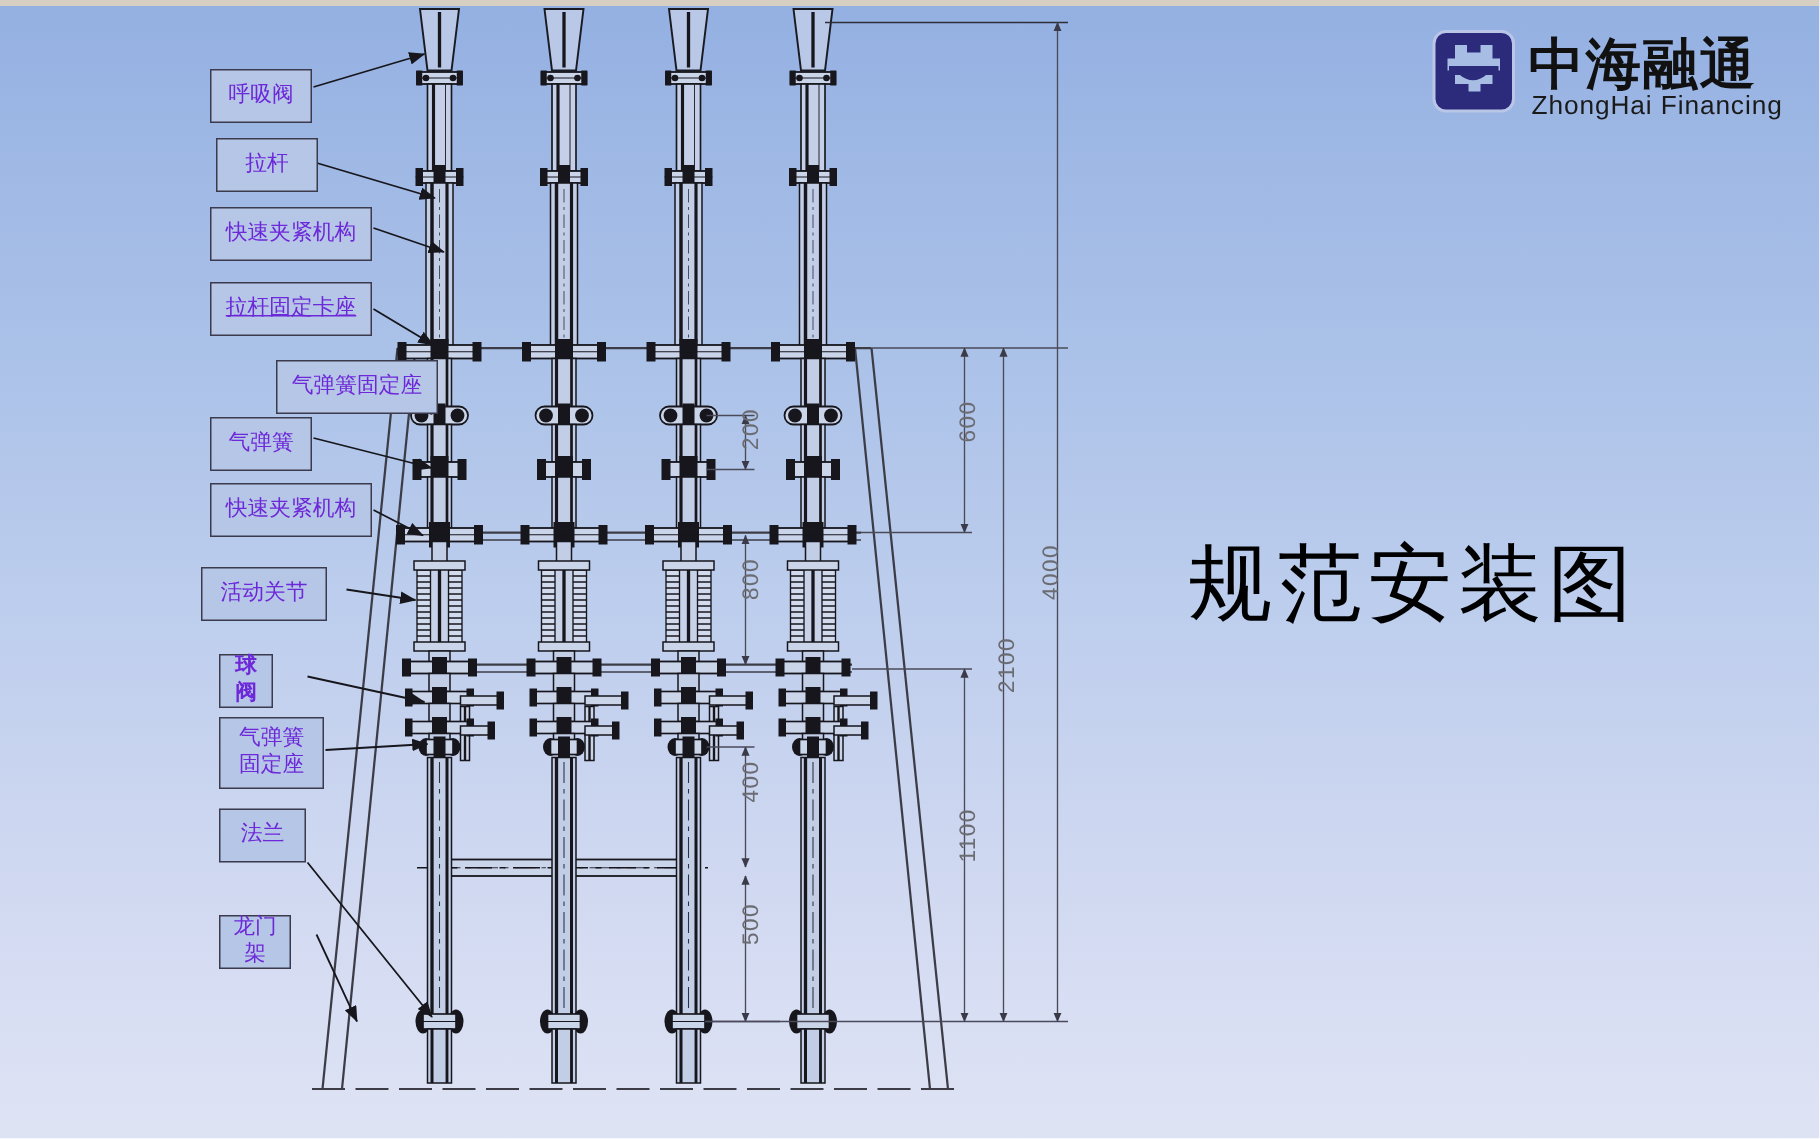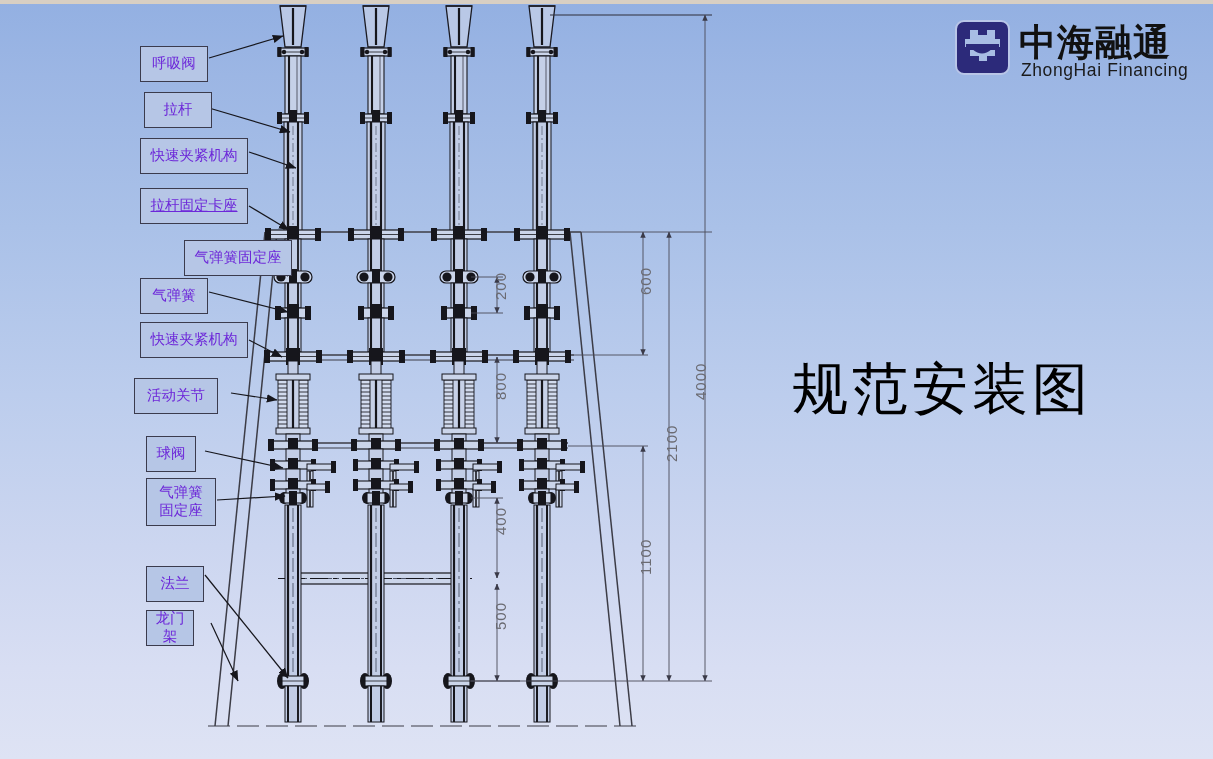--- a/index.html
+++ b/index.html
@@ -354,24 +354,24 @@
 
   <div id="callouts">
       <div class="callout" style="left: 140px; top: 46px; width: 68px; height: 32px;">呼吸阀</div>
       <div class="callout" style="left: 144px; top: 92px; width: 68px; height: 32px;">拉杆</div>
       <div class="callout" style="left: 140px; top: 138px; width: 108px; height: 32px;">快速夹紧机构</div>
       <div class="callout" style="left: 140px; top: 188px; width: 108px; height: 16px; text-decoration: underline;">拉杆固定卡座</div>
       <div class="callout" style="left: 140px; top: 240px; width: 108px; height: 32px; margin-left: 44px;">气弹簧固定座</div>
       <div class="callout" style="left: 140px; top: 278px; width: 68px; height: 30px;">气弹簧</div>
       <div class="callout" style="left: 140px; top: 322px; width: 108px; height: 32px;">快速夹紧机构</div>
       <div class="callout" style="left: 134px; top: 378px; width: 84px; height: 30px;">活动关节</div>
-      <div class="callout" style="left: 146px; top: 436px; width: 50px; height: 30px;">球阀</div>
+      <div class="callout" style="left: 146px; top: 436px; width: 36px; height: 30px; font-weight: bold;">球阀</div>
       <div class="callout" style="left: 146px; top: 478px; width: 70px; height: 48px;">气弹簧
 固定座</div>
-      <div class="callout" style="left: 146px; top: 566px; width: 58px; height: 28px;">法兰</div>
+      <div class="callout" style="left: 146px; top: 539px; width: 58px; height: 28px;">法兰</div>
       <div class="callout" style="left: 146px; top: 610px; width: 48px; height: 28px;">龙门架</div>
     </div>
 
   <div id="logo">
     <div id="logo-mark">
       <svg width="51" height="51" viewBox="0 0 51 51" xmlns="http://www.w3.org/2000/svg">
         <path d="M17 8 h8 v5 h9 v-5 h8 v9 h5 v8 h-5 v9 h-8 v5 h-8 v-5 h-9 v-9 h-5 v-8 h5 v-9 z" fill="#a8bde4" transform="translate(-4,0)"></path>
         <rect x="9" y="22" width="33" height="6" fill="#2c2a7a"></rect>
         <path d="M17 26 q8 7 16 0" fill="none" stroke="#2c2a7a" stroke-width="4"></path>
       </svg>

